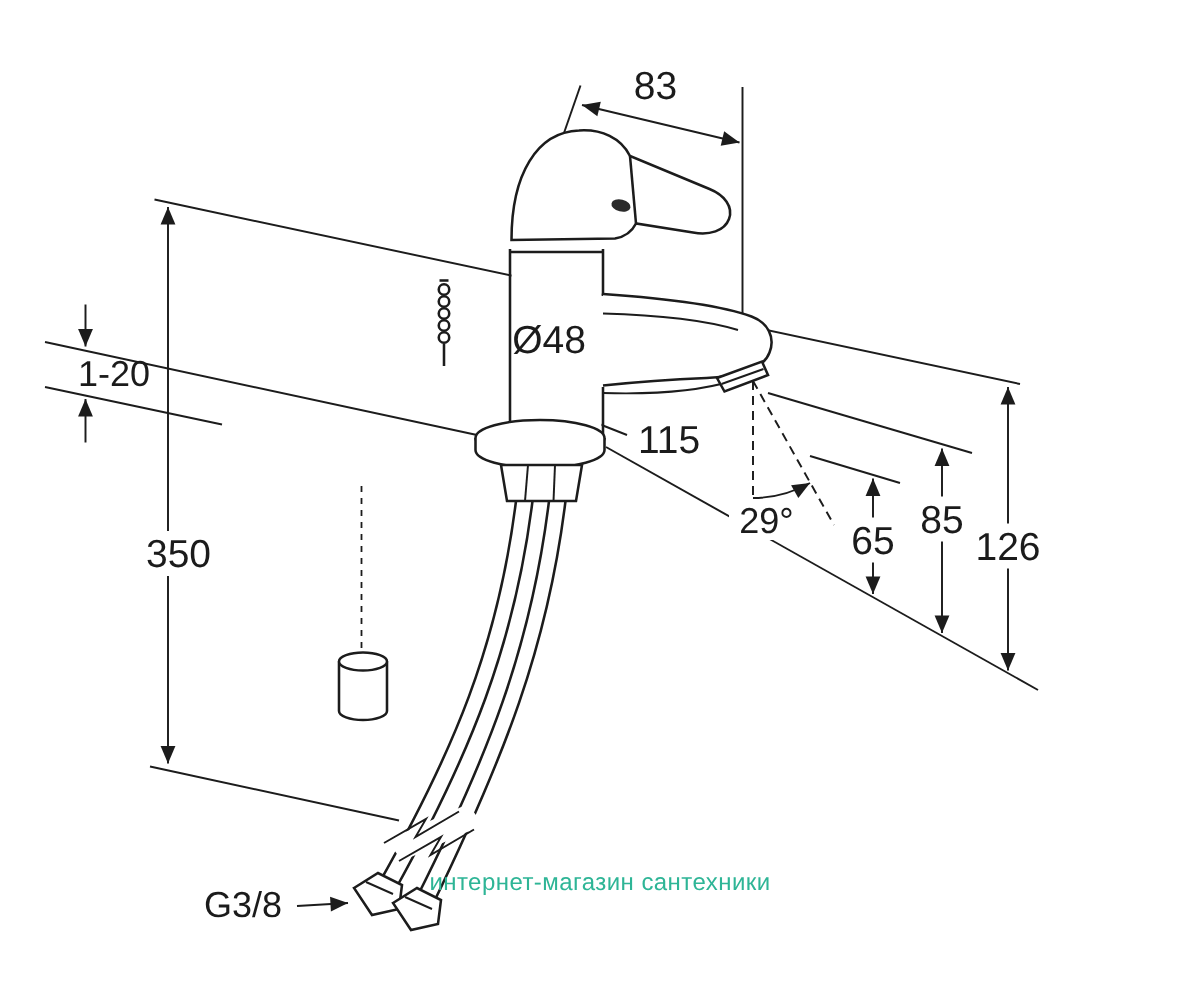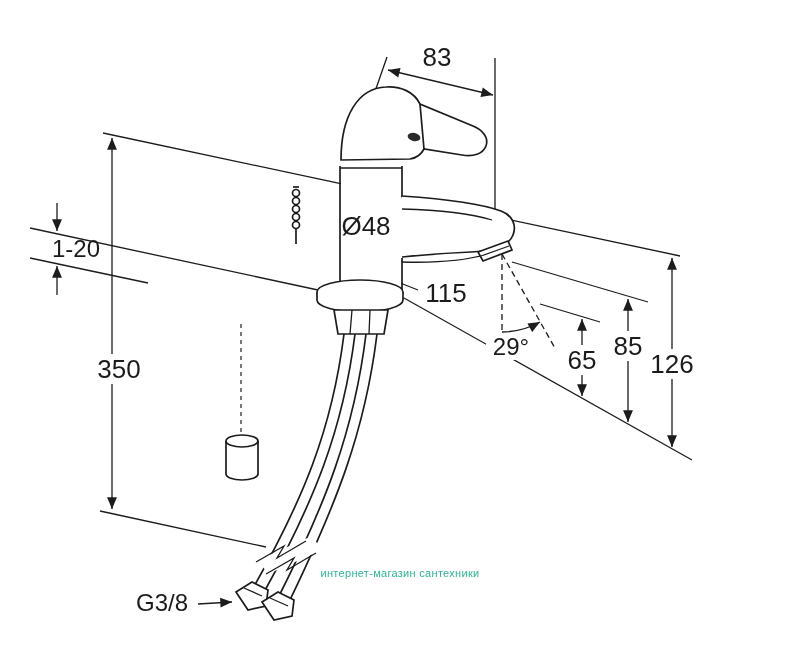--- a/index.html
+++ b/index.html
@@ -17,21 +17,21 @@
   .ln{stroke:#1c1c1c;stroke-width:1.3;fill:none;}
   .dash{stroke:#1c1c1c;stroke-width:1.3;fill:none;stroke-dasharray:6,4;}
   .dash-fine{stroke:#1c1c1c;stroke-width:1.2;fill:none;stroke-dasharray:4,4;}
   .draw{stroke:#1c1c1c;stroke-width:1.7;fill:none;}
   .draw-fill{stroke:#1c1c1c;stroke-width:1.7;fill:#ffffff;}
   .whitefill{fill:#ffffff;stroke:none;}
   .watermark{position:absolute;left:0;right:0;top:566px;text-align:center;pointer-events:none;}
   .brand{font-size:23px;font-weight:bold;letter-spacing:.5px;line-height:1.1;}
   .brand .p1{color:#2eb596;}
   .brand .p2{color:#8d8d8d;}
-  .tagline{font-size:11px;color:#2eb596;letter-spacing:.3px;margin-top:1px;}
+  .tagline{font-size:16px;color:#2eb596;letter-spacing:.3px;margin-top:14px;}
 </style>
 </head>
 <body>
 
 <div class="stage">
 
 <svg width="800" height="667" viewBox="0 0 800 667">
   <defs>
     <marker id="arw" viewBox="0 0 10 10" refX="9.5" refY="5" markerWidth="10" markerHeight="10" orient="auto-start-reverse">
       <path d="M0.5,1.2 L9.5,5 L0.5,8.8 Z" fill="#1c1c1c"></path>

